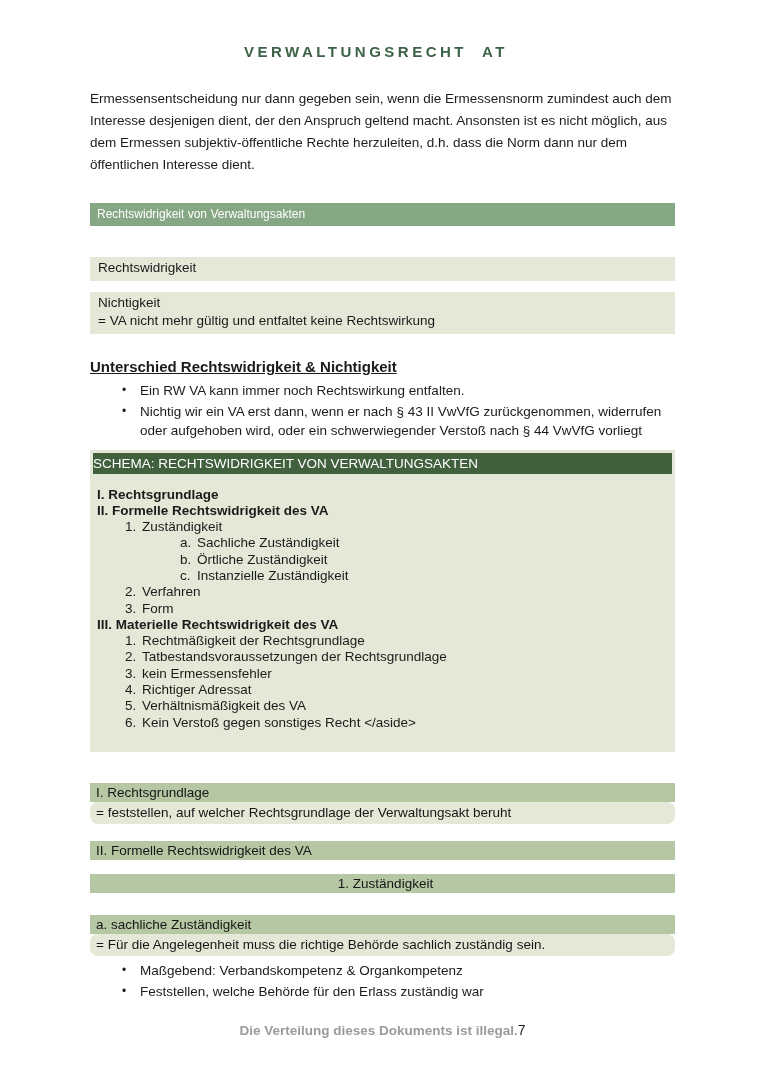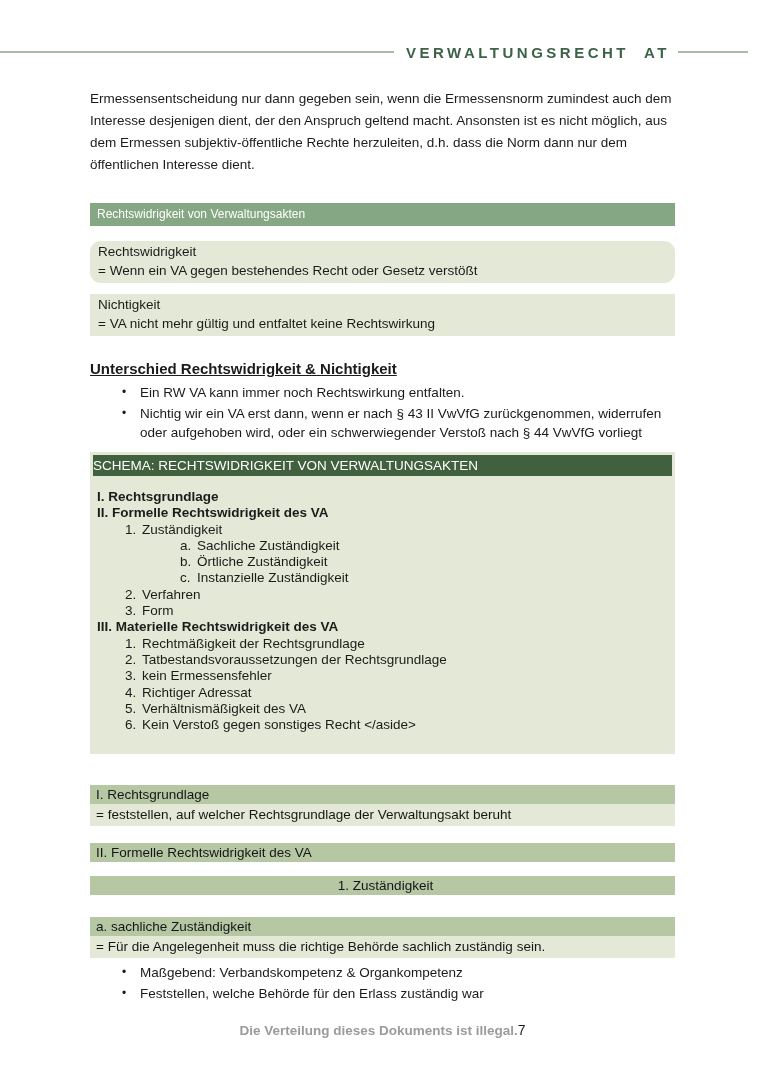--- a/index.html
+++ b/index.html
@@ -13,20 +13,21 @@
     overflow: hidden;
   }
 
   
   .header-row {
     position: absolute;
     top: 43px; left: 0; right: 16px;
     height: 18px;
     display: flex;
     align-items: center;
+    flex-direction: column;
   }
   .hrule { height: 2px; background: #a9bca7; }
   .hrule.left  { flex: 1 1 auto; }
   .hrule.right { flex: 0 0 70px; }
   .htitle {
     flex: 0 0 auto;
     padding: 0 8px 0 12px;
     font-size: 15px;
     font-weight: 700;
     letter-spacing: 3.5px;
@@ -56,21 +57,21 @@
     height: 23px;
     padding-left: 7px;
   }
 
   .defbox {
     background: #e3e9d6;
     font-size: 13.5px;
     line-height: 18.5px;
     padding: 2px 8px 3px 8px;
   }
-  .defbox.first { margin-top: 15px; border-radius: 11px; }
+  .defbox.first { margin-top: 31px; }
   .defbox.second { margin-top: 11px; }
 
   .diff-heading {
     margin-top: 24px;
     font-size: 15px;
     font-weight: 700;
     text-decoration: underline;
     line-height: 17px;
   }
   .bullet-row {
@@ -119,20 +120,21 @@
     line-height: 19px;
     height: 19px;
     padding-left: 6px;
   }
   .bar-sub {
     background: #e3e9d6;
     color: #161616;
     font-size: 13.5px;
     line-height: 19px;
     padding: 1px 8px 2px 6px;
+    border-radius: 8px;
   }
   .sec-1 { margin-top: 31px; }
   .sec-2 { margin-top: 17px; }
   .sec-3 { margin-top: 14px; text-align: center; }
   .sec-4 { margin-top: 22px; }
   .sec-bullets { margin-top: 5px; }
 
   
   .footer {
     position: absolute;
@@ -164,21 +166,20 @@
   </div>
 
   <div class="content">
 
     <p class="intro">Ermessensentscheidung nur dann gegeben sein, wenn die Ermessensnorm zumindest auch dem Interesse desjenigen dient, der den Anspruch geltend macht. Ansonsten ist es nicht möglich, aus dem Ermessen subjektiv-öffentliche Rechte herzuleiten, d.h. dass die Norm dann nur dem öffentlichen Interesse dient.</p>
 
     <div class="bar-main">Rechtswidrigkeit von Verwaltungsakten</div>
 
     <div class="defbox first">
       <div>Rechtswidrigkeit</div>
-      <div>= Wenn ein VA gegen bestehendes Recht oder Gesetz verstößt</div>
     </div>
     <div class="defbox second">
       <div>Nichtigkeit</div>
       <div>= VA nicht mehr gültig und entfaltet keine Rechtswirkung</div>
     </div>
 
     <div class="diff-heading">Unterschied Rechtswidrigkeit &amp; Nichtigkeit</div>
     <div class="diff-bullets">
       <div class="bullet-row">
         <span class="bullet-marker">•</span>

